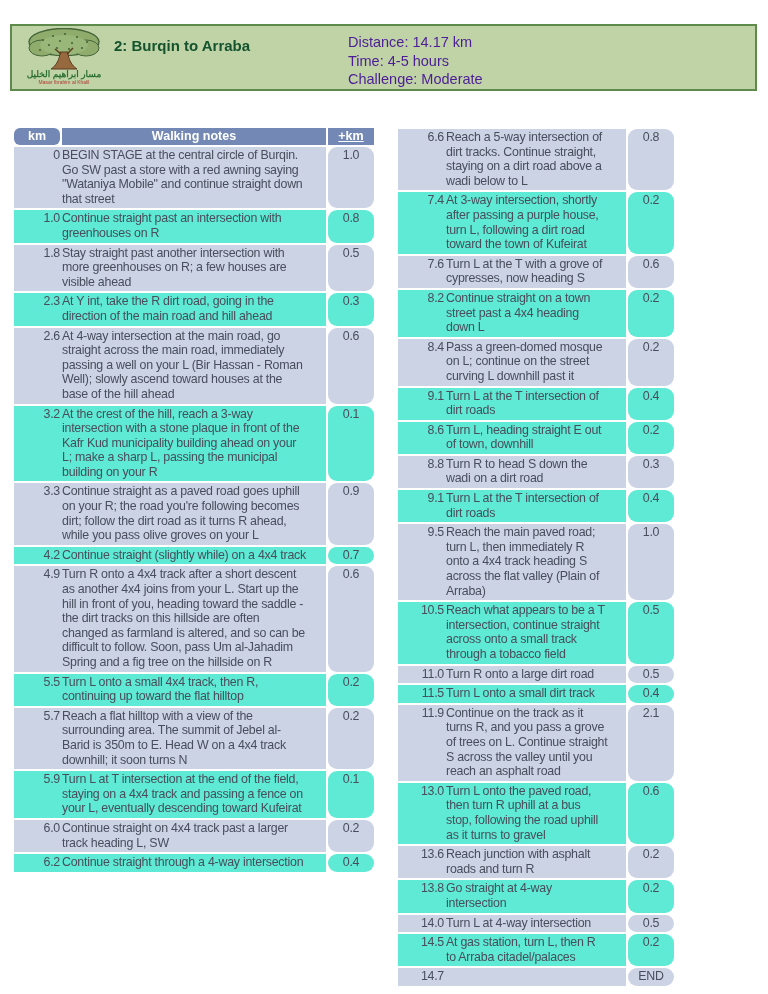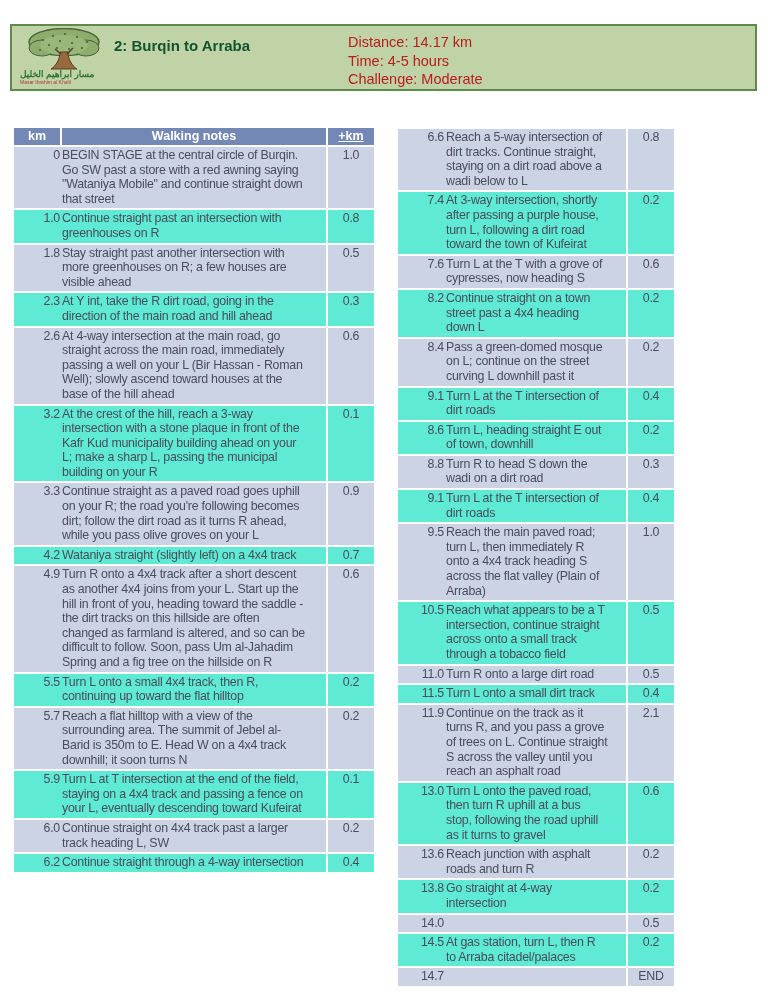--- a/index.html
+++ b/index.html
@@ -18,21 +18,21 @@
     position: absolute;
     left: 10px; top: 24px;
     width: 747px; height: 67px;
     background: #bfd3a7;
     border: 2px solid #5e8b4b;
   }
   .logo {
     position: absolute;
     left: 8px; top: 1px;
     width: 88px;
-    text-align: left;
+    text-align: center;
   }
   .logo svg { display: block; margin: 1px auto 0; }
   .logo-ar {
     font-size: 9px;
     line-height: 9px;
     color: #2f7135;
     font-weight: bold;
     direction: rtl;
   }
   .logo-en {
@@ -45,55 +45,55 @@
     left: 102px; top: 11px;
     font-size: 15px;
     font-weight: bold;
     color: #14532d;
   }
   .banner-info {
     position: absolute;
     left: 336px; top: 7px;
     font-size: 14.5px;
     line-height: 18.5px;
-    color: #b91c1c;
+    color: #4c1d95;
   }
 
   
   .trail-table { position: absolute; }
   .t-left  { left: 14px;  top: 128px; width: 360px; }
   .t-right { left: 398px; top: 129px; width: 276px; }
 
   .thead { display: flex; gap: 2px; margin-bottom: 2px; }
   .thead .h {
     background: #7488b5;
     color: #ffffff;
     font-weight: bold;
     font-size: 12.5px;
     line-height: 15px;
     text-align: center;
     padding: 1px 0;
   }
-  .h-km   { width: 46px; flex: none; }
+  .h-km   { width: 46px; flex: none; border-radius: 6px; }
   .h-note { flex: 1; }
   .h-plus { width: 46px; flex: none; text-decoration: underline; }
 
   .trow { display: flex; gap: 2px; margin-bottom: 2px; }
   .kmnote { flex: 1; display: flex; }
   .cell {
     font-size: 12.4px;
     line-height: 14.6px;
     letter-spacing: -0.25px;
     color: #484e5c;
     padding-top: 1px;
     padding-bottom: 2px;
   }
   .cell.km   { width: 46px; flex: none; text-align: right; }
   .cell.note { flex: 1; padding-left: 2px; padding-right: 18px; }
-  .cell.plus { width: 46px; flex: none; text-align: center; }
+  .cell.plus { width: 46px; flex: none; text-align: center; border-radius: 9px; }
   .trow.dark  .kmnote, .trow.dark  .plus { background: #ccd3e5; }
   .trow.light .kmnote, .trow.light .plus { background: #5eead4; }
 </style>
 </head>
 <body>
 
 <div class="page">
 
   <div class="banner">
     <div class="logo">
@@ -184,21 +184,21 @@
         <div class="trow dark">
           <div class="kmnote">
             <div class="cell km">3.3</div>
             <div class="cell note">Continue straight as a paved road goes uphill on your R; the road you're following becomes dirt; follow the dirt road as it turns R ahead, while you pass olive groves on your L</div>
           </div>
           <div class="cell plus">0.9</div>
         </div>
         <div class="trow light">
           <div class="kmnote">
             <div class="cell km">4.2</div>
-            <div class="cell note">Wataniya straight (slightly left) on a 4x4 track</div>
+            <div class="cell note">Continue straight (slightly while) on a 4x4 track</div>
           </div>
           <div class="cell plus">0.7</div>
         </div>
         <div class="trow dark">
           <div class="kmnote">
             <div class="cell km">4.9</div>
             <div class="cell note">Turn R onto a 4x4 track after a short descent as another 4x4 joins from your L. Start up the hill in front of you, heading toward the saddle - the dirt tracks on this hillside are often changed as farmland is altered, and so can be difficult to follow. Soon, pass Um al-Jahadim Spring and a fig tree on the hillside on R</div>
           </div>
           <div class="cell plus">0.6</div>
         </div>
@@ -357,20 +357,21 @@
         <div class="trow light">
           <div class="kmnote">
             <div class="cell km">13.8</div>
             <div class="cell note">Go straight at 4-way intersection</div>
           </div>
           <div class="cell plus">0.2</div>
         </div>
         <div class="trow dark">
           <div class="kmnote">
             <div class="cell km">14.0</div>
+            <div class="cell note">Turn L at 4-way intersection</div>
           </div>
           <div class="cell plus">0.5</div>
         </div>
         <div class="trow light">
           <div class="kmnote">
             <div class="cell km">14.5</div>
             <div class="cell note">At gas station, turn L, then R to Arraba citadel/palaces</div>
           </div>
           <div class="cell plus">0.2</div>
         </div>

